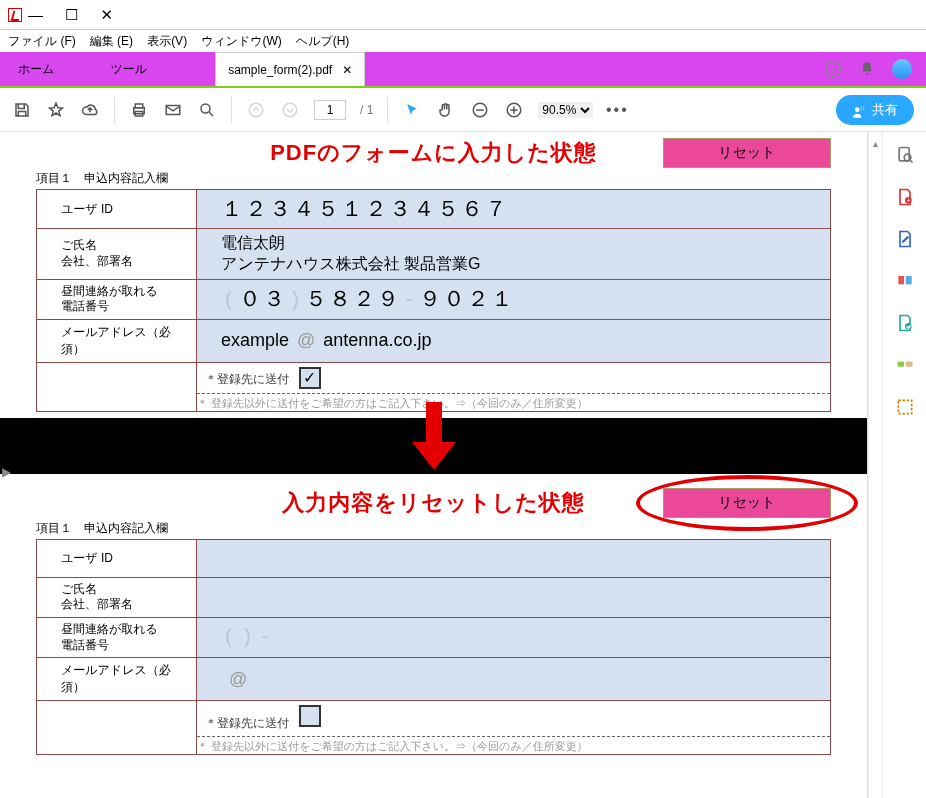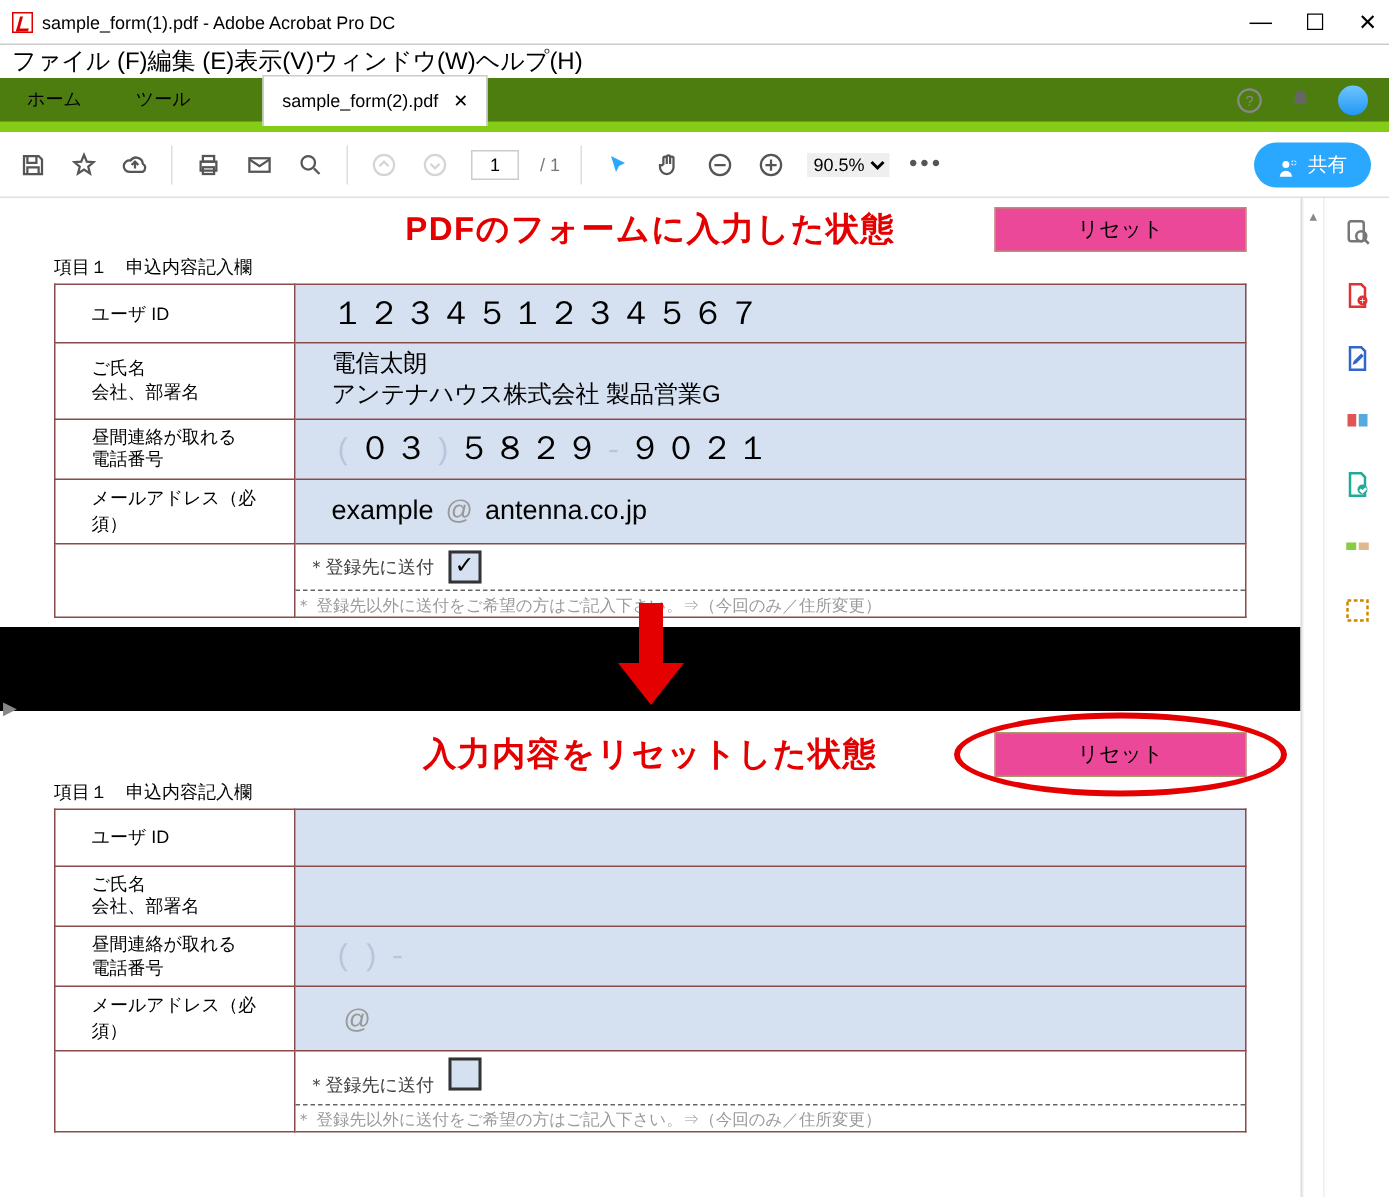--- a/index.html
+++ b/index.html
@@ -5,23 +5,23 @@
 * { box-sizing: border-box; margin: 0; padding: 0; }
 body { font-family: "Meiryo", sans-serif; font-size: 12px; background: #fff; width: 926px; height: 798px; overflow: hidden; position: relative; }
 
 .titlebar { height: 30px; border-bottom: 1px solid #ccc; display: flex; align-items: center; padding: 0 8px; }
 .titlebar .app-icon { width: 14px; height: 14px; background: #fff; border: 1px solid #d00; display:inline-block; margin-right:6px; position:relative;}
 .titlebar .app-icon::after{content:"";position:absolute;left:3px;top:2px;width:6px;height:8px;border-left:2px solid #d00;border-bottom:2px solid #d00;transform:skewX(-15deg);}
 .titlebar .title { flex: 1; }
 .winbtns { display: flex; gap: 22px; font-size: 15px; }
 .winbtns span { cursor: pointer; }
 
-.menubar { height: 22px; display: flex; align-items: center; padding: 0 8px; font-size: 16px; }
-
-.tabbar { height: 36px; border-bottom: 7px solid #84cc16; display: flex; align-items: center; background:#4d7c0f;}
+.menubar { height: 22px; display: flex; align-items: center; gap: 14px; padding: 0 8px; font-size: 12px; }
+
+.tabbar { height: 36px; border-bottom: 2px solid #84cc16; display: flex; align-items: center; background:#d946ef;gap:20px;}
 .tabbar .hometab { padding: 0 18px; display:flex;align-items:center;height:100%;}
 .tabbar .doctab { background: #fff; border: 1px solid #ccc; border-bottom: none; height: 34px; display: flex; align-items: center; padding: 0 12px; gap:10px; margin-left:30px;}
 .tabbar .spacer { flex:1; }
 .tabbar .right { display:flex; align-items:center; gap:16px; padding-right:14px;}
 .avatar { width:20px; height:20px; border-radius:50%; background: linear-gradient(#6ec6ff,#2196f3); }
 
 .toolbar { height: 44px; border-bottom: 1px solid #e0e0e0; display: flex; align-items: center; padding: 0 12px; gap: 14px; }
 .toolbar .icon { width: 20px; height: 20px; display:flex; align-items:center; justify-content:center; color:#555; font-size:16px;}
 .toolbar .sep { width:1px; height:26px; background:#ddd; }
 .toolbar .page-input { width:32px; height:20px; border:1px solid #ccc; text-align:center; font-size:12px;}
@@ -62,21 +62,20 @@
 .block { position:relative; }
 .head-row { position: relative; height:32px; }
 
 svg { display:block; }
 </style>
 </head>
 <body>
 
 <div class="titlebar">
   <span class="app-icon"></span>
-  <span class="title">sample_form(1).pdf - Adobe Acrobat Pro DC</span>
   <div class="winbtns">
     <span>—</span>
     <span>☐</span>
     <span>✕</span>
   </div>
 </div>
 
 <div class="menubar">
   <span>ファイル (F)</span>
   <span>編集 (E)</span>

